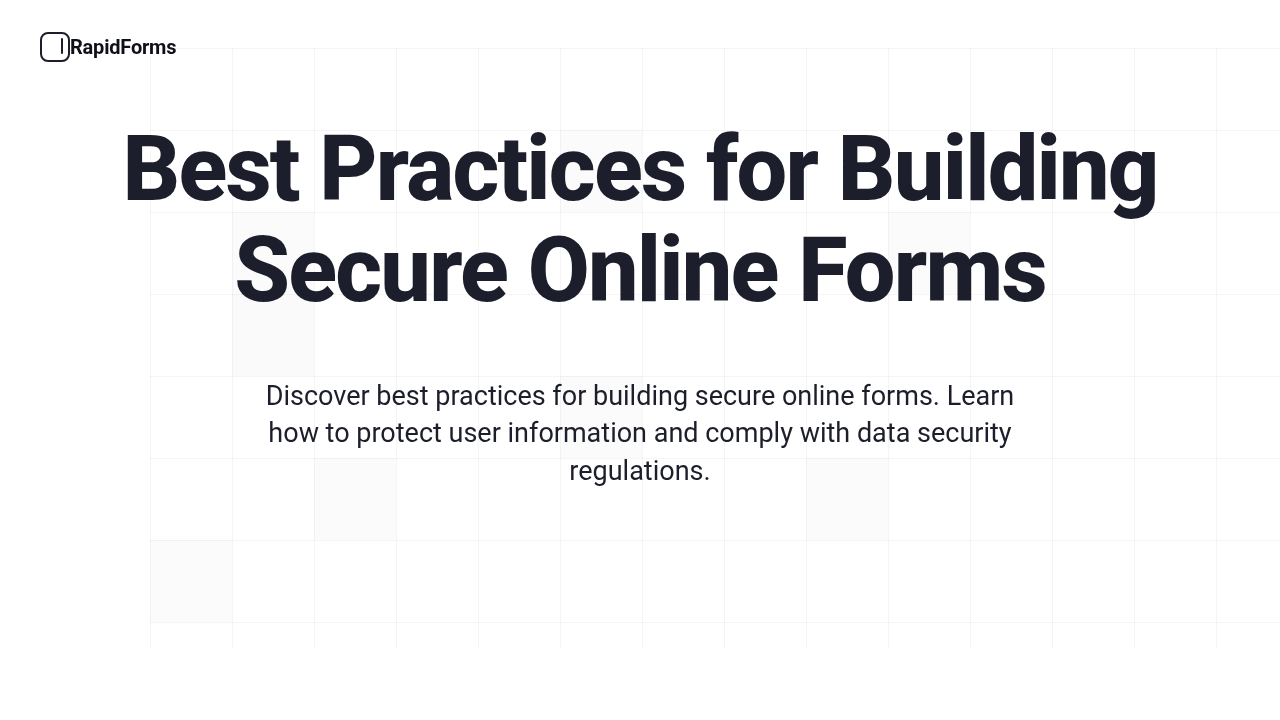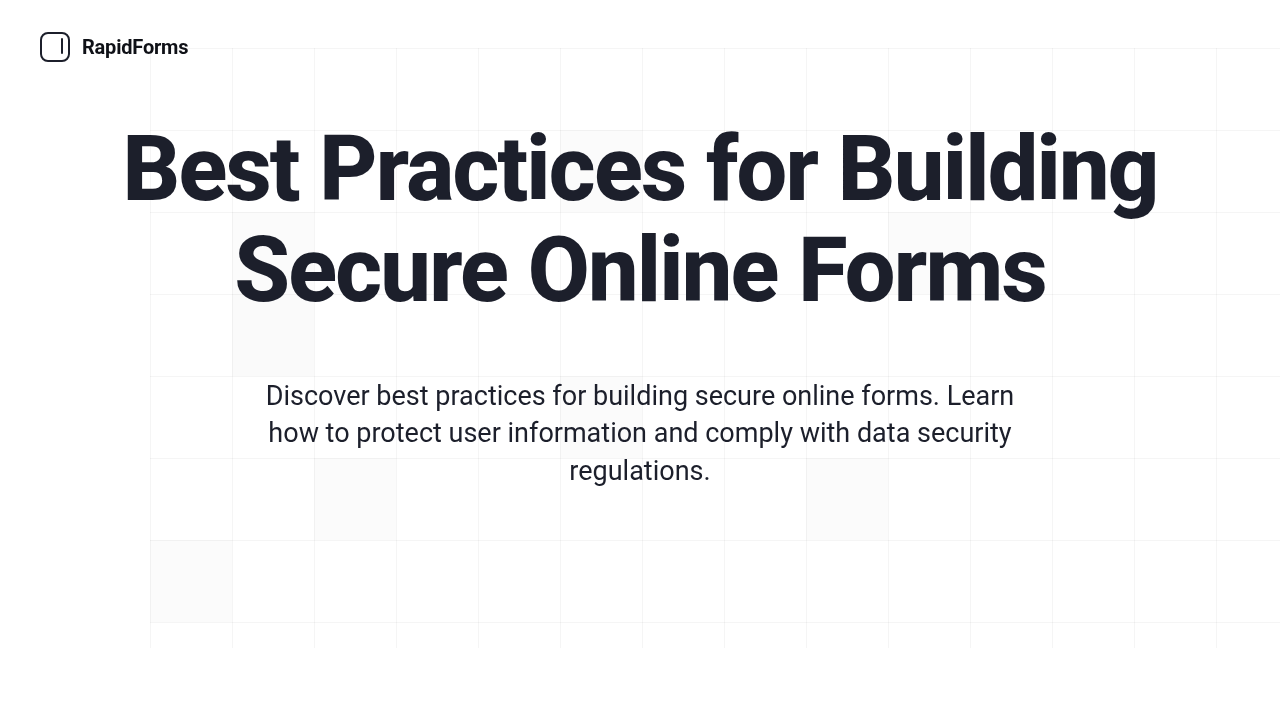--- a/index.html
+++ b/index.html
@@ -46,21 +46,20 @@
   .sq6 { top: 212px; left: 888px; }
   .sq7 { top: 376px; left: 560px; }
   .sq8 { top: 458px; left: 806px; }
 
   .logo-area {
     position: absolute;
     top: 32px;
     left: 40px;
     display: flex;
     align-items: center;
-    gap: 12px;
     z-index: 2;
   }
   .logo-icon {
     width: 30px;
     height: 30px;
     border: 2.5px solid #1c1f2b;
     border-radius: 8px;
     position: relative;
   }
   .logo-icon::after {

